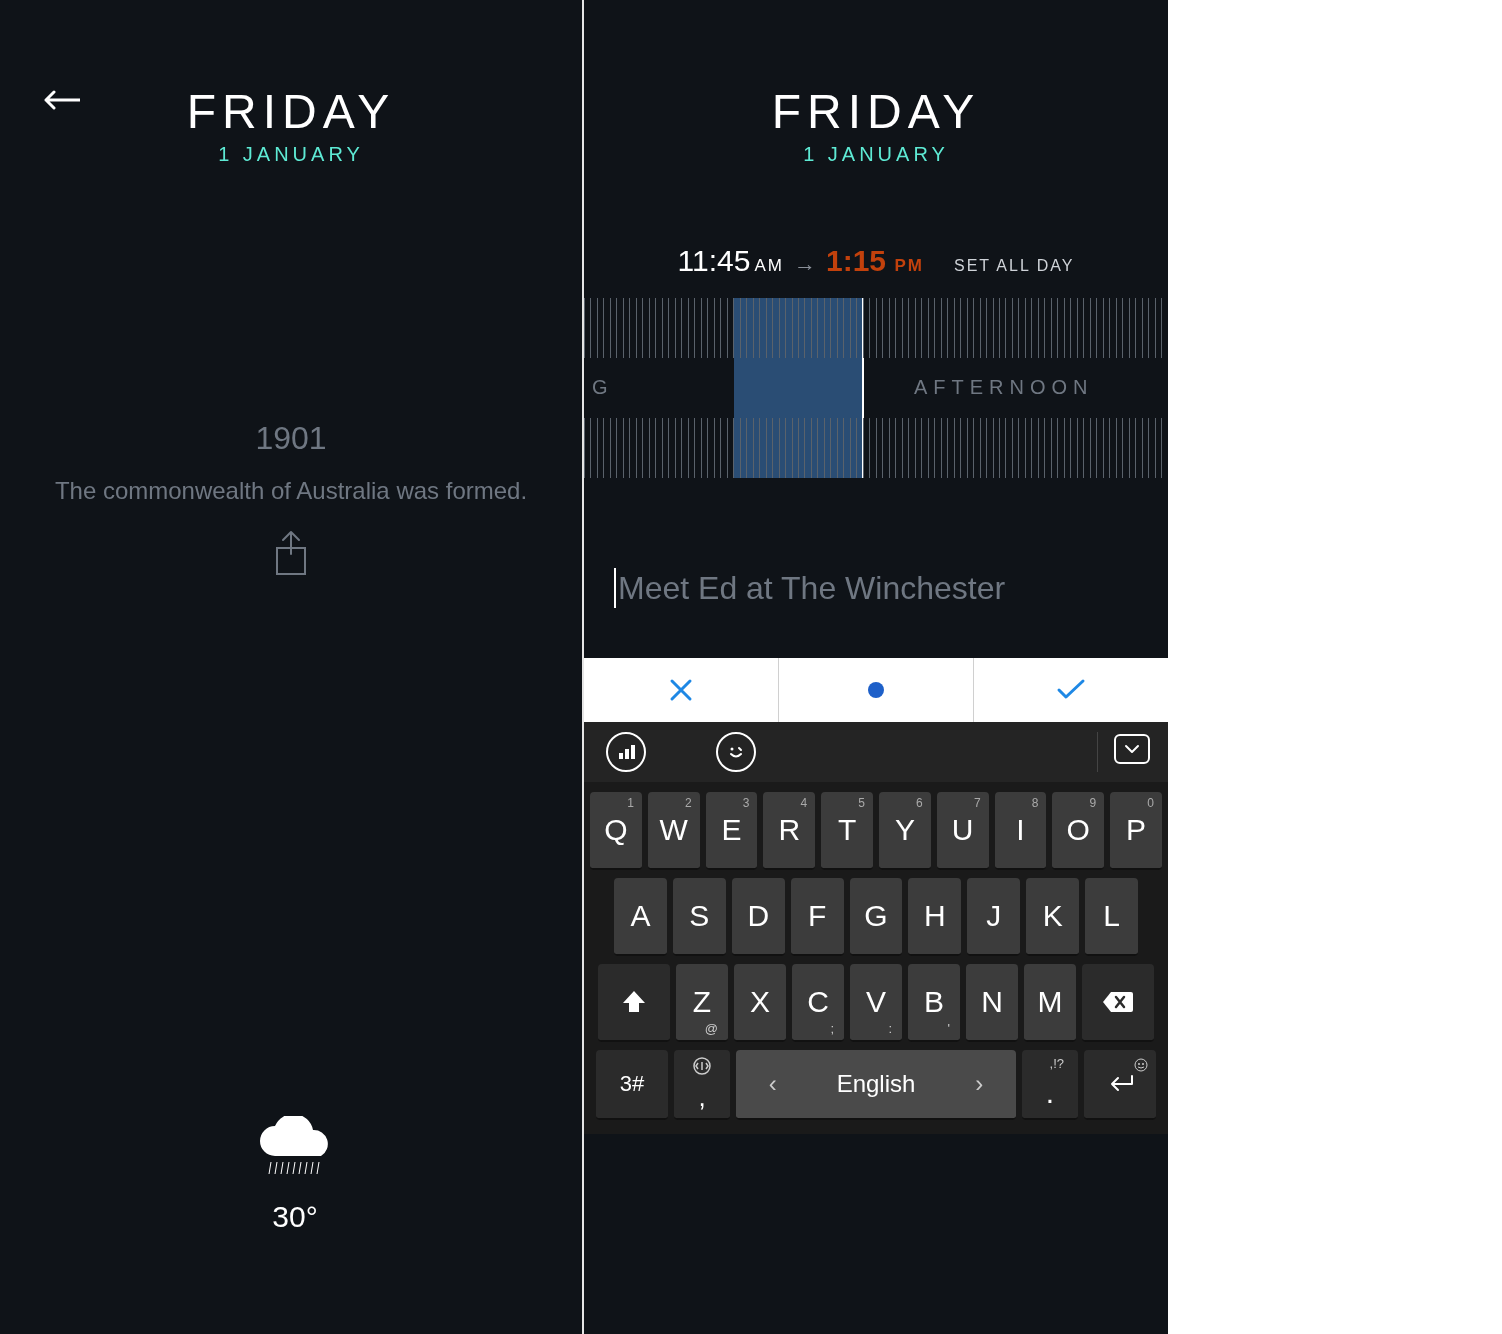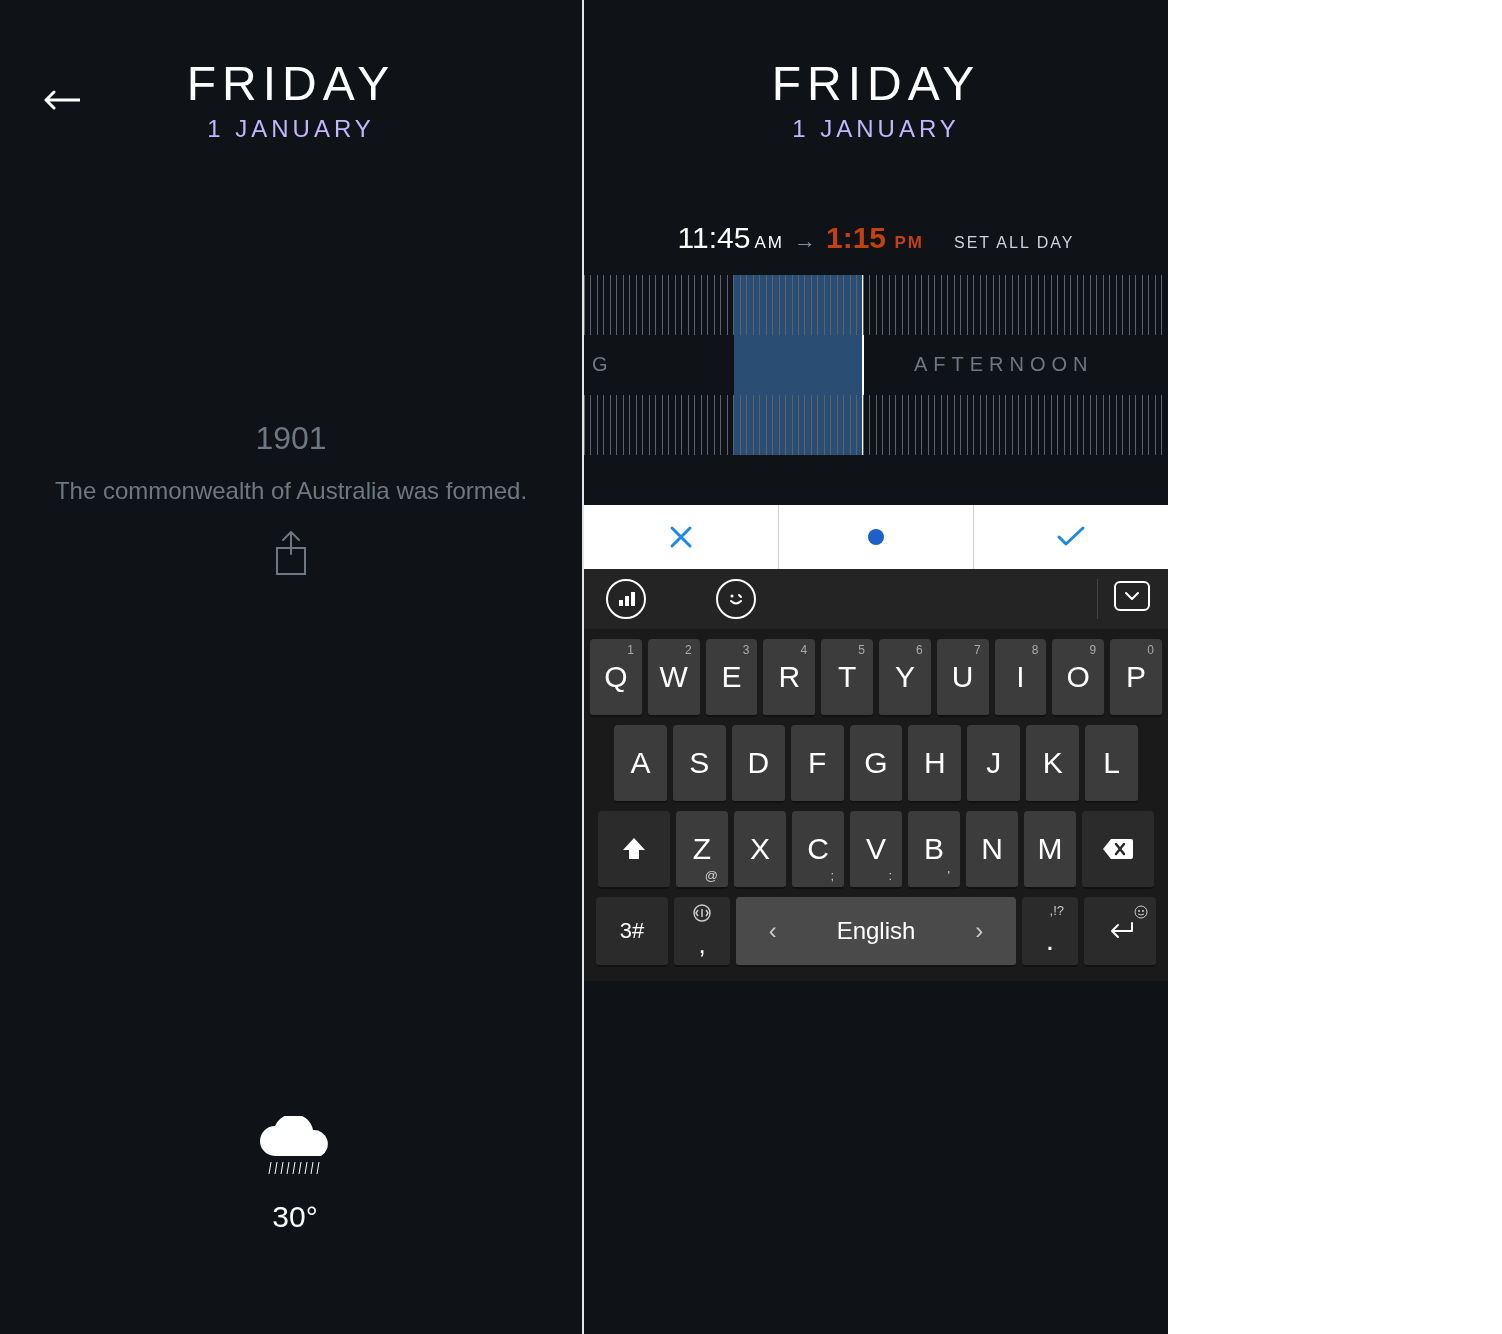--- a/index.html
+++ b/index.html
@@ -6,23 +6,23 @@
   html, body { width: 1502px; height: 1334px; overflow: hidden; font-family: "Helvetica Neue", Arial, sans-serif; }
   body { display: flex; background: #000; }
 
   .pane { height: 1334px; background: #0f1318; color: #fff; position: relative; }
   .pane-left { width: 582px; }
   .divider { width: 2px; background: #e5e5e5; }
   .pane-right { width: 584px; background: #0f1318; }
   .extra { flex: 1; background: #fff; }
 
   
-  .hdr { text-align: center; padding-top: 56px; }
+  .hdr { text-align: center; padding-top: 84px; }
   .hdr .day { font-size: 48px; font-weight: 400; letter-spacing: 6px; }
-  .hdr .date { font-size: 24px; letter-spacing: 4px; color: #c4b5fd; margin-top: 4px; }
+  .hdr .date { font-size: 20px; letter-spacing: 4px; color: #5eead4; margin-top: 4px; }
 
   .back-arrow { position: absolute; top: 88px; left: 40px; width: 40px; height: 24px; cursor: pointer; }
 
   
   .fact { position: absolute; top: 420px; left: 0; right: 0; text-align: center; color: #6f7782; }
   .fact-year { font-size: 32px; margin-bottom: 18px; }
   .fact-text { font-size: 24px; line-height: 1.3; padding: 0 45px; }
   .share { margin: 24px auto 0; width: 40px; height: 48px; color: #6f7782; cursor: pointer; }
 
   
@@ -329,20 +329,23 @@
         <span></span>
         <span></span>
         <span></span>
         <span></span>
         <span></span>
       </div>
     <div class="tl-label" style="left:8px;">G</div>
     <div class="tl-label" style="left:330px;text-align:right;">AFTERNOON</div>
   </div>
 
+  <div class="event-input">
+    <span class="cursor"></span><span class="placeholder">Meet Ed at The Winchester</span>
+  </div>
 
   <div class="action-bar">
     <div>
       <svg width="26" height="26" viewBox="0 0 26 26">
           <path d="M4 4l18 18M22 4L4 22" stroke="#1e88e5" stroke-width="3" stroke-linecap="round"></path>
         </svg>
     </div>
     <div>
       <svg width="20" height="20">
           <circle cx="10" cy="10" r="8" fill="#1e60c9"></circle>

